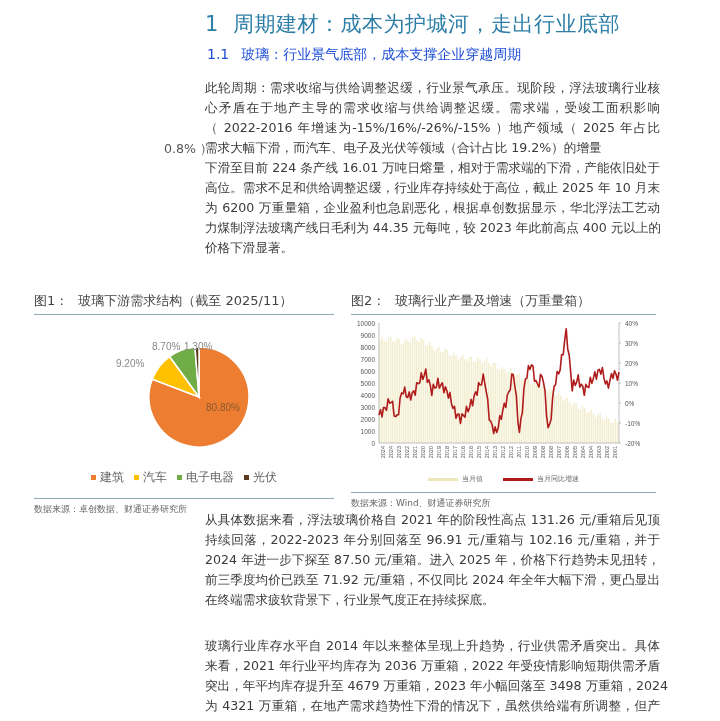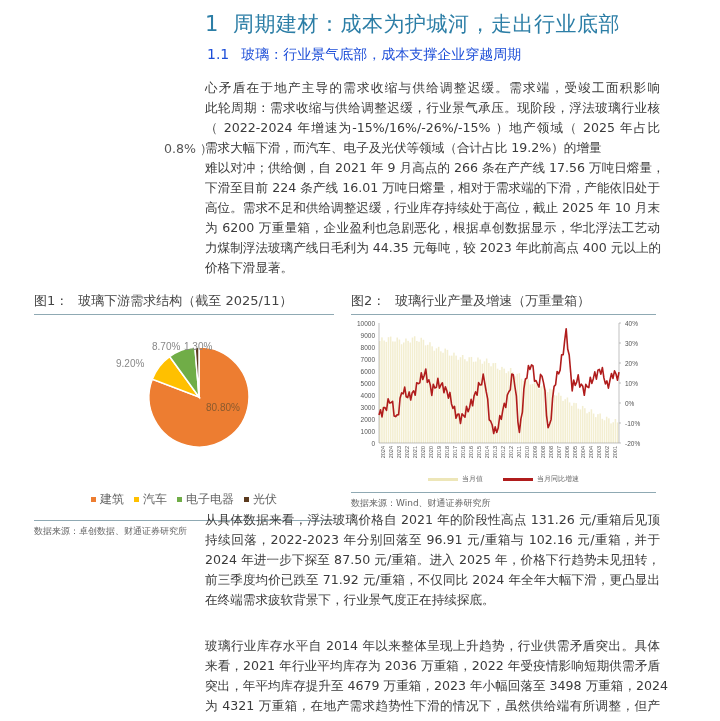--- a/index.html
+++ b/index.html
@@ -26,25 +26,24 @@
 <body>
 
 <div class="h1">
   <span class="num">1</span><span>周期建材：成本为护城河，走出行业底部</span>
 </div>
 <div class="h2">
   <span class="num">1.1</span><span>玻璃：行业景气底部，成本支撑企业穿越周期</span>
 </div>
 
 <div class="para" style="top:78px;">
+  <span class="line">此轮周期：需求收缩与供给调整迟缓，行业景气承压。现阶段，浮法玻璃行业核</span>
   <span class="line">心矛盾在于地产主导的需求收缩与供给调整迟缓。需求端，受竣工面积影响</span>
-  <span class="line">此轮周期：需求收缩与供给调整迟缓，行业景气承压。现阶段，浮法玻璃行业核</span>
-  <span class="line">（ 2022-2024  年增速为-15%/16%/-26%/-15% ）地产领域（ 2025  年占比</span>
+  <span class="line">（ 2022-2016  年增速为-15%/16%/-26%/-15% ）地产领域（ 2025  年占比</span>
   <span class="line last">需求大幅下滑，而汽车、电子及光伏等领域（合计占比 19.2%）的增量</span>
-  <span class="line">难以对冲；供给侧，自 2021 年 9 月高点的 266 条在产产线 17.56 万吨日熔量，</span>
   <span class="line">下滑至目前 224 条产线 16.01 万吨日熔量，相对于需求端的下滑，产能依旧处于</span>
   <span class="line">高位。需求不足和供给调整迟缓，行业库存持续处于高位，截止 2025 年 10 月末</span>
   <span class="line">为 6200 万重量箱，企业盈利也急剧恶化，根据卓创数据显示，华北浮法工艺动</span>
   <span class="line">力煤制浮法玻璃产线日毛利为 44.35 元每吨，较 2023 年此前高点 400 元以上的</span>
   <span class="line last">价格下滑显著。</span>
 </div>
 <div class="stray">0.8% ）</div>
 
 <div class="fig" style="left:34px;width:300px;">
   <div class="fig-title">
@@ -55,21 +54,21 @@
         <path d="M0,0 L3.061616997868383e-15,-50 A50,50 0 1 1 -46.716447122830616,-17.820593935662508 Z" fill="#ed7d31" stroke="#ffffff" stroke-width="1.5"></path>
         <path d="M0,0 L-46.716447122830616,-17.820593935662508 A50,50 0 0 1 -29.38926261462366,-40.450849718747364 Z" fill="#ffc000" stroke="#ffffff" stroke-width="1.5"></path>
         <path d="M0,0 L-29.38926261462366,-40.450849718747364 A50,50 0 0 1 -4.0795305784078995,-49.833296401701496 Z" fill="#70ad47" stroke="#ffffff" stroke-width="1.5"></path>
         <path d="M0,0 L-4.0795305784078995,-49.833296401701496 A50,50 0 0 1 -9.184850993605149e-15,-50 Z" fill="#5b3a1e" stroke="#ffffff" stroke-width="1.5"></path>
       </g>
     <text id="lbl-0" x="172" y="96" font-size="10" fill="#8a5a2e" font-family="Liberation Sans, sans-serif">80.80%</text>
     <text id="lbl-1" x="82" y="52" font-size="10" fill="#888" font-family="Liberation Sans, sans-serif">9.20%</text>
     <text id="lbl-2" x="118" y="35" font-size="10" fill="#888" font-family="Liberation Sans, sans-serif">8.70%</text>
     <text id="lbl-3" x="150" y="35" font-size="10" fill="#888" font-family="Liberation Sans, sans-serif">1.30%</text>
   </svg>
-  <div class="legend" style="margin-top:22px;">
+  <div class="legend" style="margin-top:0;">
     <span><span class="sw" style="background:#ed7d31"></span><span>建筑</span></span>
     <span><span class="sw" style="background:#ffc000"></span><span>汽车</span></span>
     <span><span class="sw" style="background:#70ad47"></span><span>电子电器</span></span>
     <span><span class="sw" style="background:#5b3a1e"></span><span>光伏</span></span>
   </div>
   <div class="fig-rule" style="margin-top:12px;"></div>
   <div class="fig-source">数据来源：卓创数据、财通证券研究所</div>
 </div>
 
 <div class="fig" style="left:351px;width:305px;">

